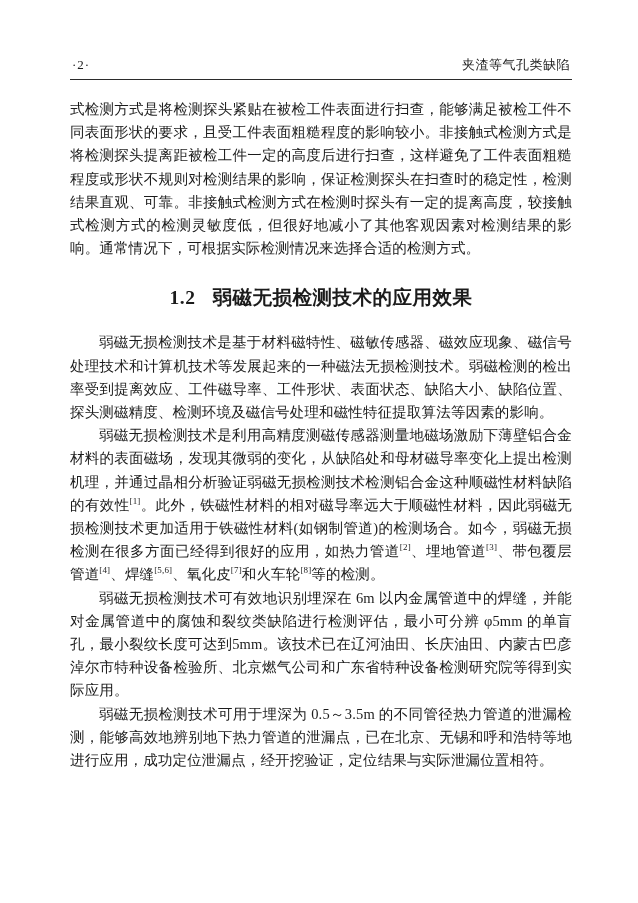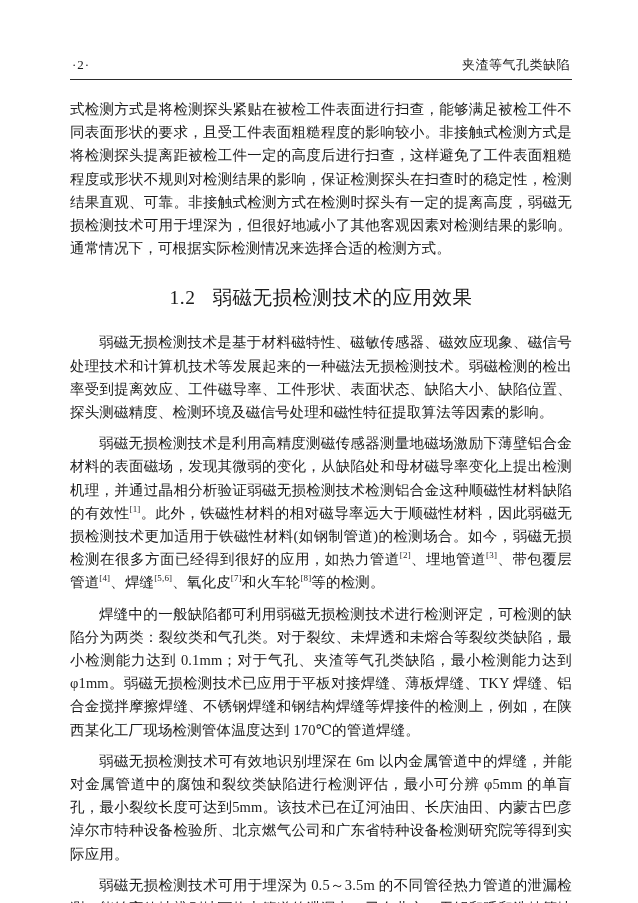--- a/index.html
+++ b/index.html
@@ -28,54 +28,53 @@
   .page-header .page-num { letter-spacing: 1px; }
   .page-header .running-title { letter-spacing: 0.5px; }
   .body-text { margin-top: 18px; }
   p.para {
     margin: 0;
     font-size: 14.5px;
     line-height: 23.2px;
     text-align: justify;
     letter-spacing: 0.15px;
   }
-  p.para.indent { text-indent: 2em; margin-top: 8px; }
+  p.para.indent { text-indent: 2em; }
   sup.cite {
     font-size: 9px;
     line-height: 0;
     vertical-align: super;
   }
   h2.section-heading {
     font-size: 19.5px;
-    font-weight: 400;
+    font-weight: 700;
     text-align: center;
     margin: 24px 0 20px 0;
     letter-spacing: 0.5px;
   }
   h2.section-heading .heading-num { margin-right: 17px; }
 </style>
 </head>
 <body>
 
 <div class="page">
 
   <div class="page-header">
     <span class="page-num">·2·</span>
     <span class="running-title">夹渣等气孔类缺陷</span>
   </div>
 
   <div class="body-text">
-      <p class="para"><span>式检测方式是将检测探头紧贴在被检工件表面进行扫查，能够满足被检工件不同表面形状的要求，且受工件表面粗糙程度的影响较小。非接触式检测方式是将检测探头提离距被检工件一定的高度后进行扫查，这样避免了工件表面粗糙程度或形状不规则对检测结果的影响，保证检测探头在扫查时的稳定性，检测结果直观、可靠。非接触式检测方式在检测时探头有一定的提离高度，弱磁无损检测技术可用于埋深为，但很好地减小了其他客观因素对检测结果的影响。通常情况下，可根据实际检测情况来选择合适的检测方式。</span></p>
+      <p class="para"><span>式检测方式是将检测探头紧贴在被检工件表面进行扫查，能够满足被检工件不同表面形状的要求，且受工件表面粗糙程度的影响较小。非接触式检测方式是将检测探头提离距被检工件一定的高度后进行扫查，这样避免了工件表面粗糙程度或形状不规则对检测结果的影响，保证检测探头在扫查时的稳定性，检测结果直观、可靠。非接触式检测方式在检测时探头有一定的提离高度，较接触式检测方式的检测灵敏度低，但很好地减小了其他客观因素对检测结果的影响。通常情况下，可根据实际检测情况来选择合适的检测方式。</span></p>
     </div>
 
   <h2 class="section-heading">
     <span class="heading-num">1.2</span><span class="heading-title">弱磁无损检测技术的应用效果</span>
   </h2>
 
   <div class="body-text">
       <p class="para indent"><span>弱磁无损检测技术是基于材料磁特性、磁敏传感器、磁效应现象、磁信号处理技术和计算机技术等发展起来的一种磁法无损检测技术。弱磁检测的检出率受到提离效应、工件磁导率、工件形状、表面状态、缺陷大小、缺陷位置、探头测磁精度、检测环境及磁信号处理和磁性特征提取算法等因素的影响。</span></p>
       <p class="para indent"><span>弱磁无损检测技术是利用高精度测磁传感器测量地磁场激励下薄壁铝合金材料的表面磁场，发现其微弱的变化，从缺陷处和母材磁导率变化上提出检测机理，并通过晶相分析验证弱磁无损检测技术检测铝合金这种顺磁性材料缺陷的有效性</span><sup class="cite">[1]</sup><span>。此外，铁磁性材料的相对磁导率远大于顺磁性材料，因此弱磁无损检测技术更加适用于铁磁性材料(如钢制管道)的检测场合。如今，弱磁无损检测在很多方面已经得到很好的应用，如热力管道</span><sup class="cite">[2]</sup><span>、埋地管道</span><sup class="cite">[3]</sup><span>、带包覆层管道</span><sup class="cite">[4]</sup><span>、焊缝</span><sup class="cite">[5,6]</sup><span>、氧化皮</span><sup class="cite">[7]</sup><span>和火车轮</span><sup class="cite">[8]</sup><span>等的检测。</span></p>
-      <p class="para indent"><span>焊缝中的一般缺陷都可利用弱磁无损检测技术进行检测评定，可检测的缺陷分为两类：裂纹类和气孔类。对于裂纹、未焊透和未熔合等裂纹类缺陷，最小检测能力达到 0.1mm；对于气孔、夹渣等气孔类缺陷，最小检测能力达到 φ1mm。弱磁无损检测技术已应用于平板对接焊缝、薄板焊缝、TKY 焊缝、铝合金搅拌摩擦焊缝、不锈钢焊缝和钢结构焊缝等焊接件的检测上，例如，在陕西某化工厂现场检测管体温度达到 170℃的管道焊缝。</span></p>
       <p class="para indent"><span>弱磁无损检测技术可有效地识别埋深在 6m 以内金属管道中的焊缝，并能对金属管道中的腐蚀和裂纹类缺陷进行检测评估，最小可分辨 φ5mm 的单盲孔，最小裂纹长度可达到5mm。该技术已在辽河油田、长庆油田、内蒙古巴彦淖尔市特种设备检验所、北京燃气公司和广东省特种设备检测研究院等得到实际应用。</span></p>
       <p class="para indent"><span>弱磁无损检测技术可用于埋深为 0.5～3.5m 的不同管径热力管道的泄漏检测，能够高效地辨别地下热力管道的泄漏点，已在北京、无锡和呼和浩特等地进行应用，成功定位泄漏点，经开挖验证，定位结果与实际泄漏位置相符。</span></p>
     </div>
 
 </div>
 
 </body></html>

